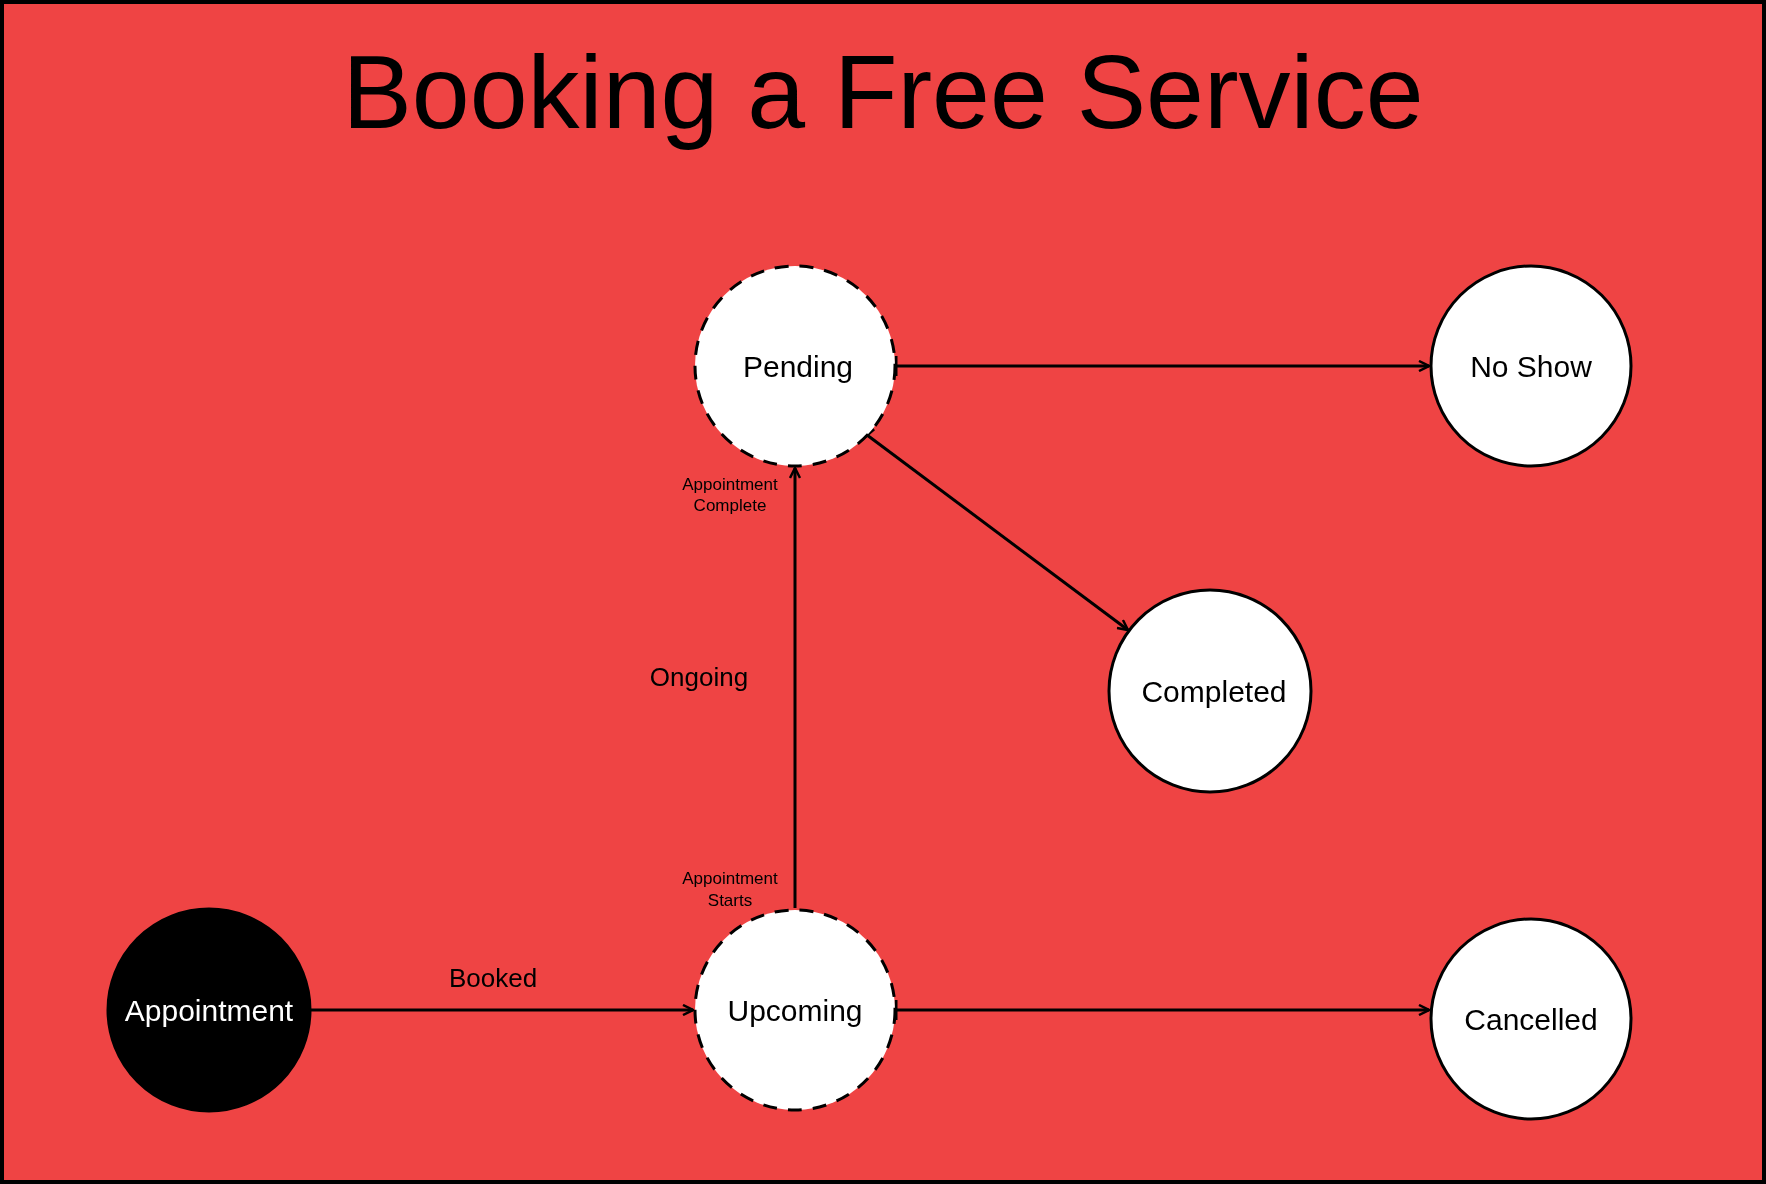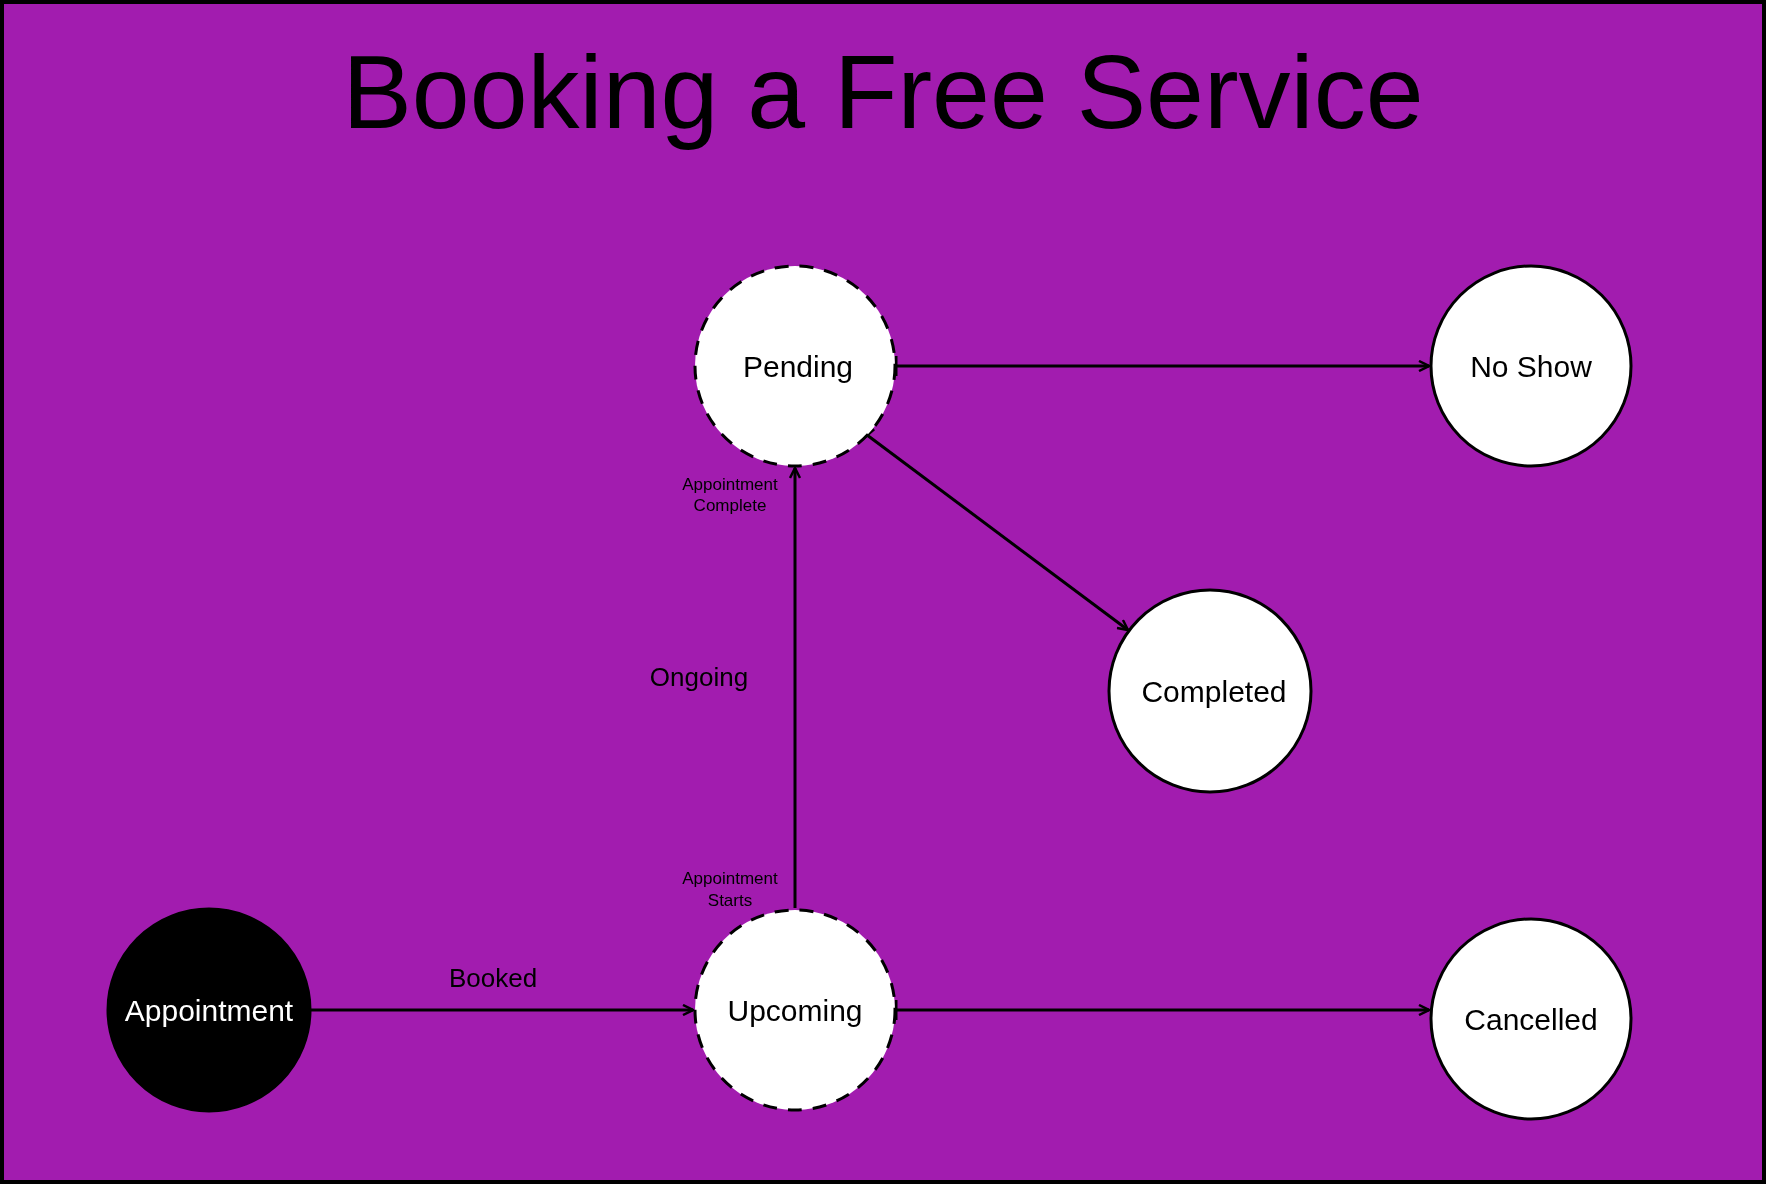--- a/index.html
+++ b/index.html
@@ -2,21 +2,21 @@
 <html><head>
   <meta charset="utf-8">
   <style>
     html, body { margin: 0; padding: 0; background: #ffffff; }
     body { width: 1766px; height: 1184px; overflow: hidden; }
     #canvas {
       position: relative;
       width: 1766px; height: 1184px;
       box-sizing: border-box;
       border: 4px solid #000000;
-      background: #a21caf;
+      background: #ef4444;
     }
     #diagram { position: absolute; left: -4px; top: -4px; }
     .title {
       font-family: "Liberation Sans", sans-serif;
       font-size: 104px;
     }
     .node-label {
       font-family: "Liberation Sans", sans-serif;
       font-size: 30px;
     }

